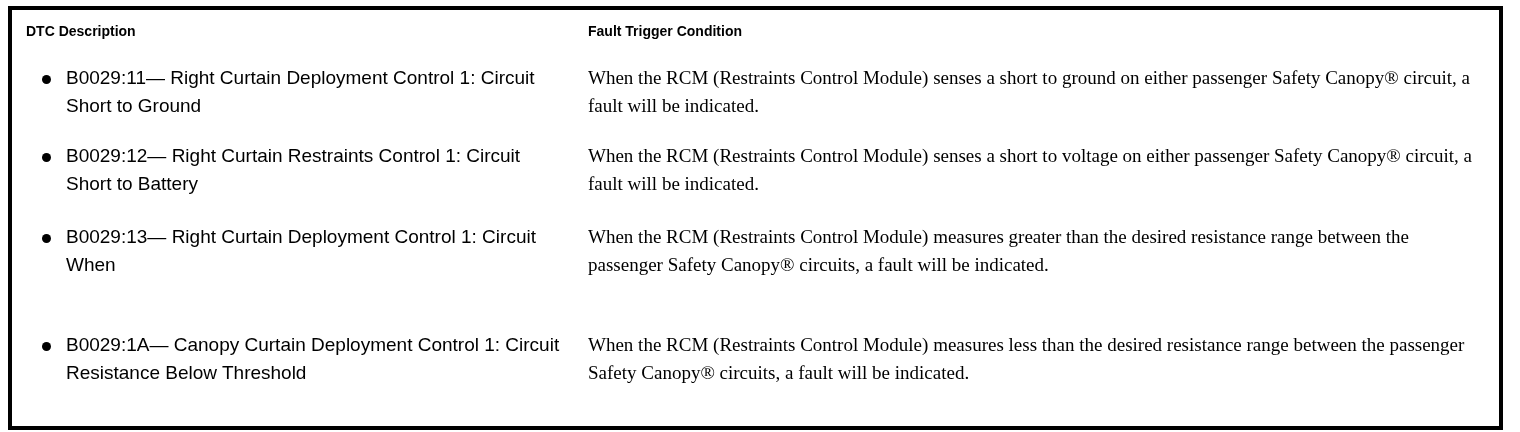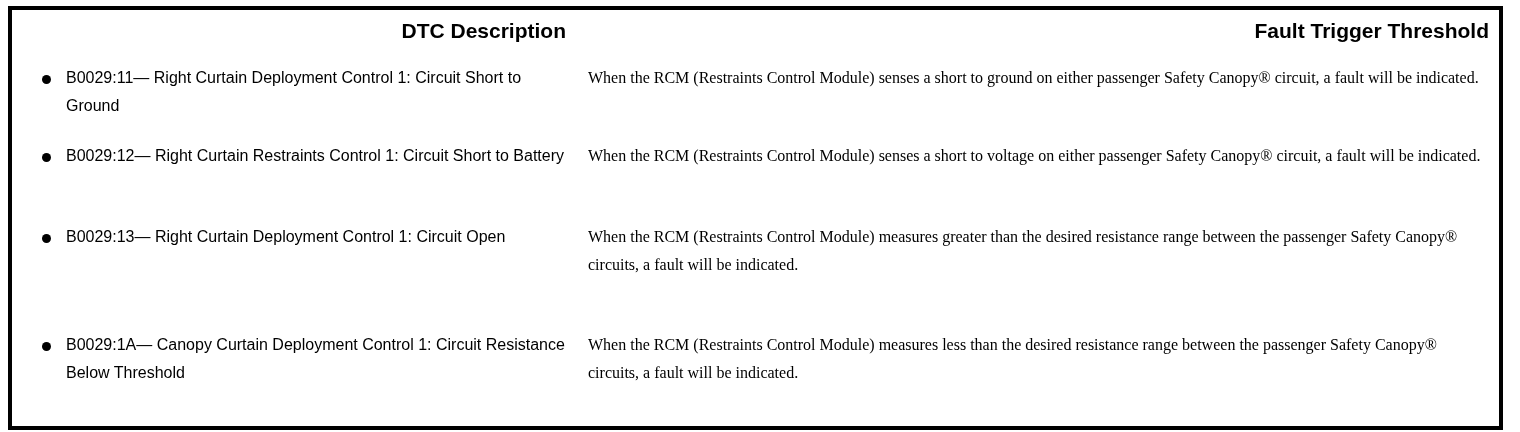--- a/index.html
+++ b/index.html
@@ -40,37 +40,37 @@
 
   
   table.dtc-table {
     border: 4px solid #000000;
   }
 
   col.col-dtc  { width: 566px; }
   col.col-cond { width: 925px; }
 
   thead th {
-    text-align: right;
+    text-align: left;
     vertical-align: middle;
     font-weight: bold;
-    font-size: 21px;
+    font-size: 14px;
     line-height: 26px;
     padding: 7px 10px 9px 14px;
     border-bottom: 4px solid #000000;
     background: #ffffff;
   }
   thead th.cond-head {
     border-left: 3px solid #000000;
     padding-left: 12px;
   }
 
   tbody td {
     vertical-align: top;
-    font-size: 16px;
+    font-size: 19px;
     line-height: 28px;
     background: #ffffff;
     border-top: 3px solid #000000;
   }
   tbody tr:first-child > td {
     border-top: 0;
   }
   tbody td.cond-cell {
     border-left: 3px solid #000000;
     padding: 10px 14px 12px 12px;
@@ -120,21 +120,21 @@
 
   <table class="dtc-table">
     <colgroup>
       <col class="col-dtc">
       <col class="col-cond">
     </colgroup>
 
     <thead>
       <tr class="r-head">
         <th class="dtc-head">DTC Description</th>
-        <th class="cond-head">Fault Trigger Threshold</th>
+        <th class="cond-head">Fault Trigger Condition</th>
       </tr>
     </thead>
 
     <tbody>
 
       <tr class="r-1">
         <td class="dtc-cell">
           <div class="bullet-row">
             <span class="bullet-dot">
                 <i></i>
@@ -160,21 +160,21 @@
           <span class="cond-text">When the RCM (Restraints Control Module) senses a short to voltage on either passenger Safety Canopy® circuit, a fault will be indicated.</span>
         </td>
       </tr>
 
       <tr class="r-3">
         <td class="dtc-cell">
           <div class="bullet-row">
             <span class="bullet-dot">
                 <i></i>
               </span>
-            <span class="bullet-text">B0029:13— Right Curtain Deployment Control 1: Circuit Open</span>
+            <span class="bullet-text">B0029:13— Right Curtain Deployment Control 1: Circuit When</span>
           </div>
         </td>
         <td class="cond-cell">
           <span class="cond-text">When the RCM (Restraints Control Module) measures greater than the desired resistance range between the passenger Safety Canopy® circuits, a fault will be indicated.</span>
         </td>
       </tr>
 
       <tr class="r-4">
         <td class="dtc-cell">
           <div class="bullet-row">

